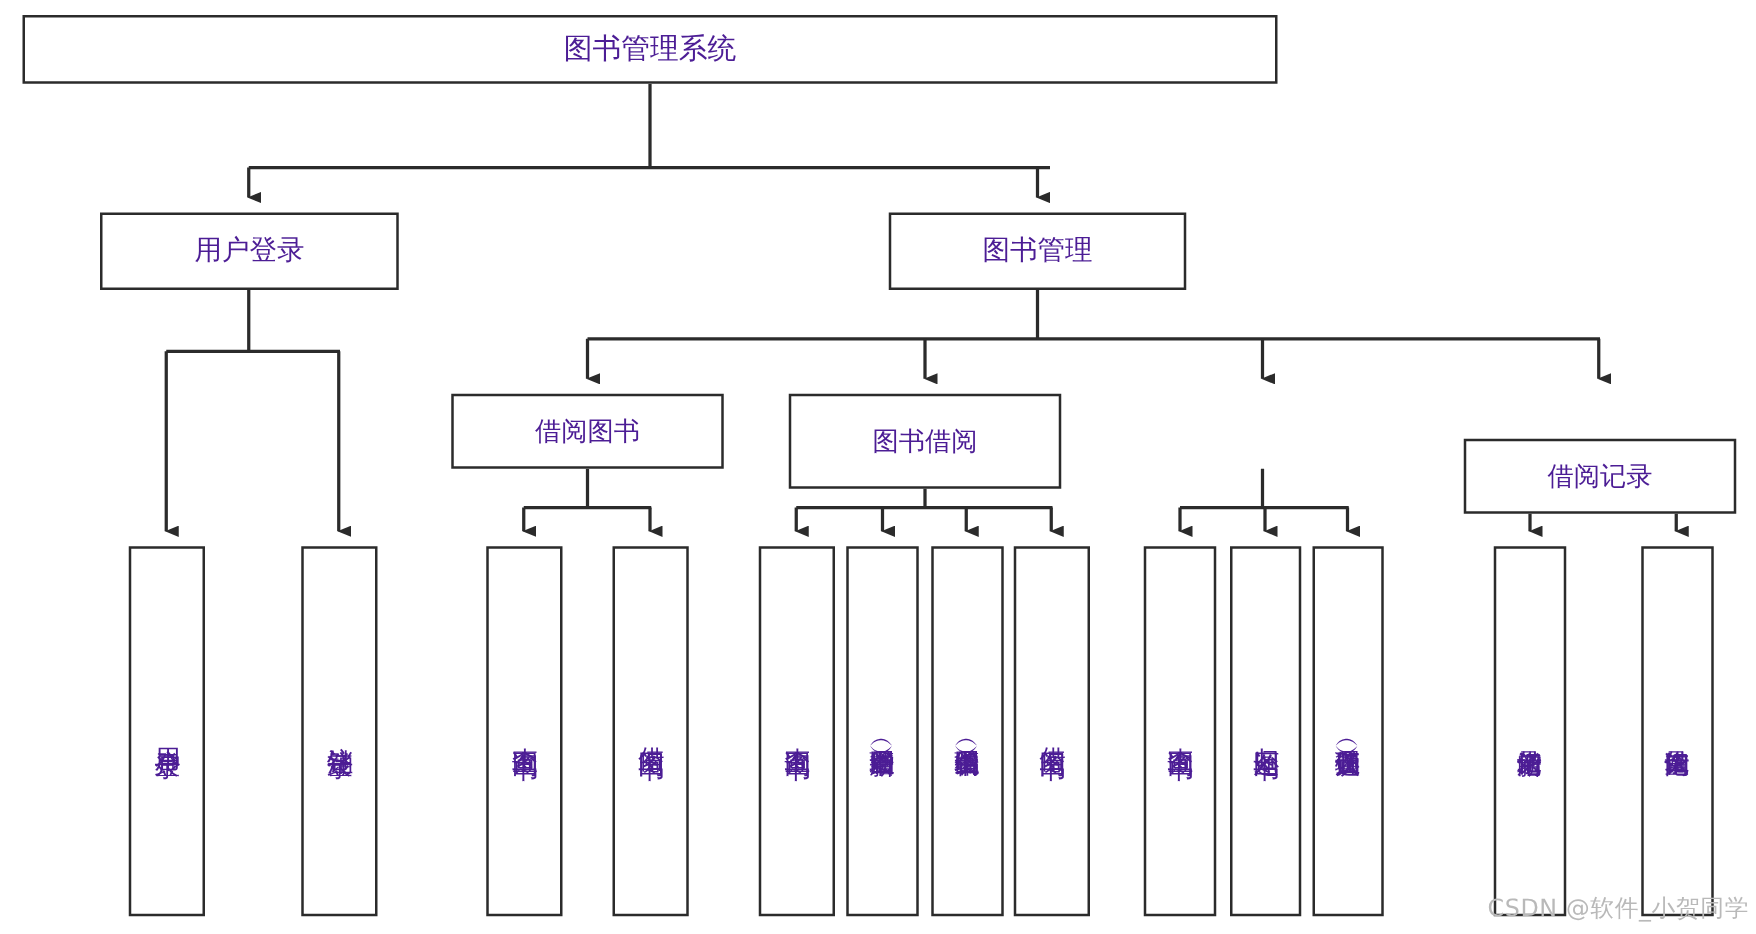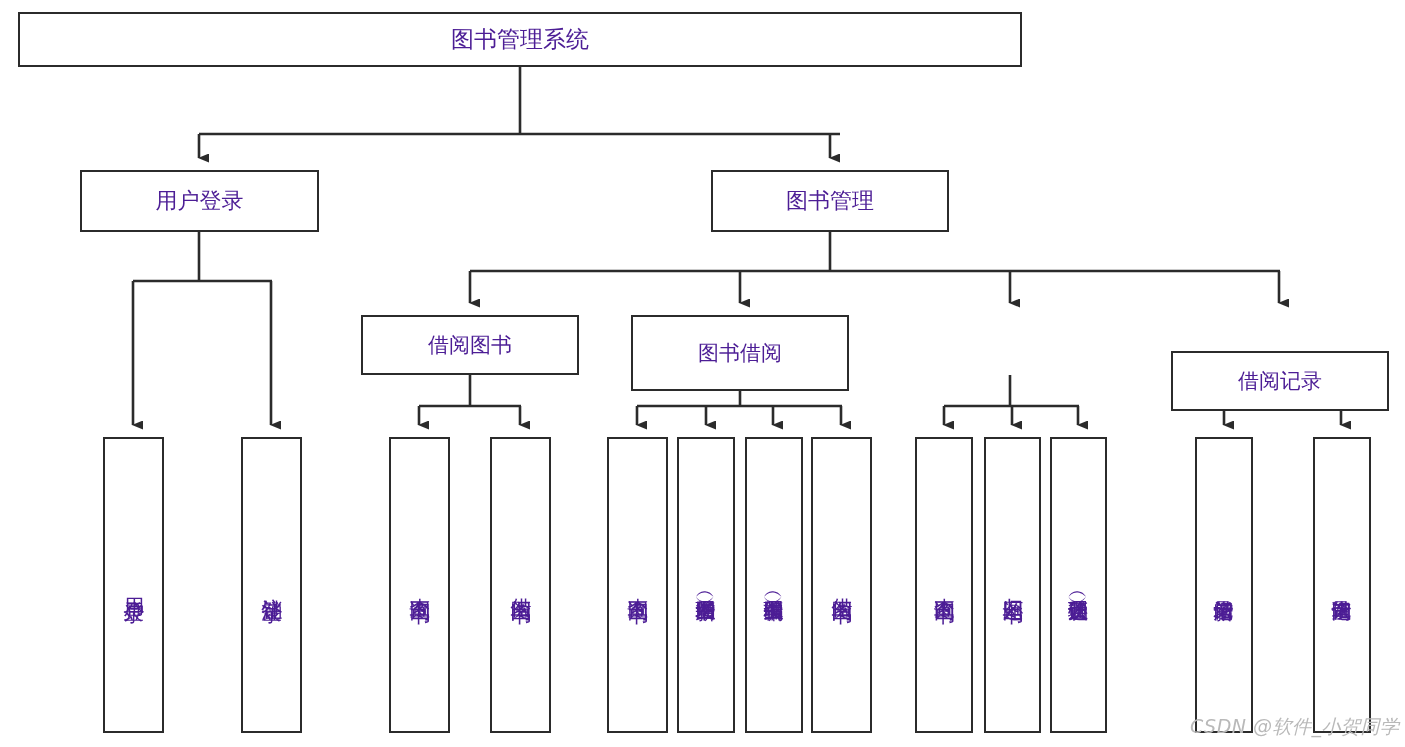--- a/index.html
+++ b/index.html
@@ -67,21 +67,20 @@
     letter-spacing: 0px;
   }
   .watermark {
     position: absolute;
     color: #b9b9b9;
     font-size: 19px;
     letter-spacing: 0.5px;
     white-space: nowrap;
     font-family: "DejaVu Sans", "Liberation Sans", sans-serif;
     pointer-events: none;
-    font-style: italic;
   }
 </style>
 </head>
 <body>
 
 <div id="diagram-canvas">
 
   <svg id="diagram-svg" viewBox="0 0 1405 747" xmlns="http://www.w3.org/2000/svg">
     <defs>
       <marker id="arrowhead" markerWidth="9" markerHeight="11" refX="4.5" refY="10" orient="auto" markerUnits="userSpaceOnUse">

